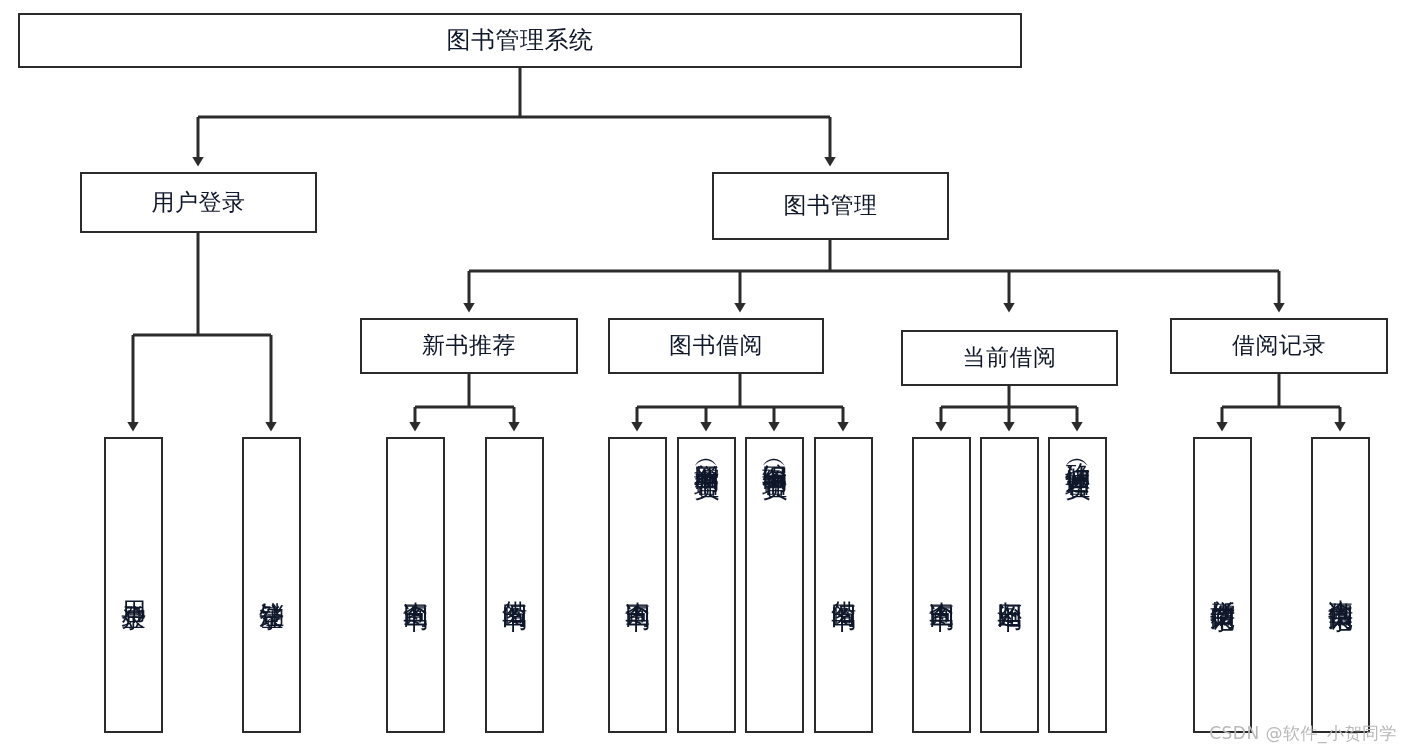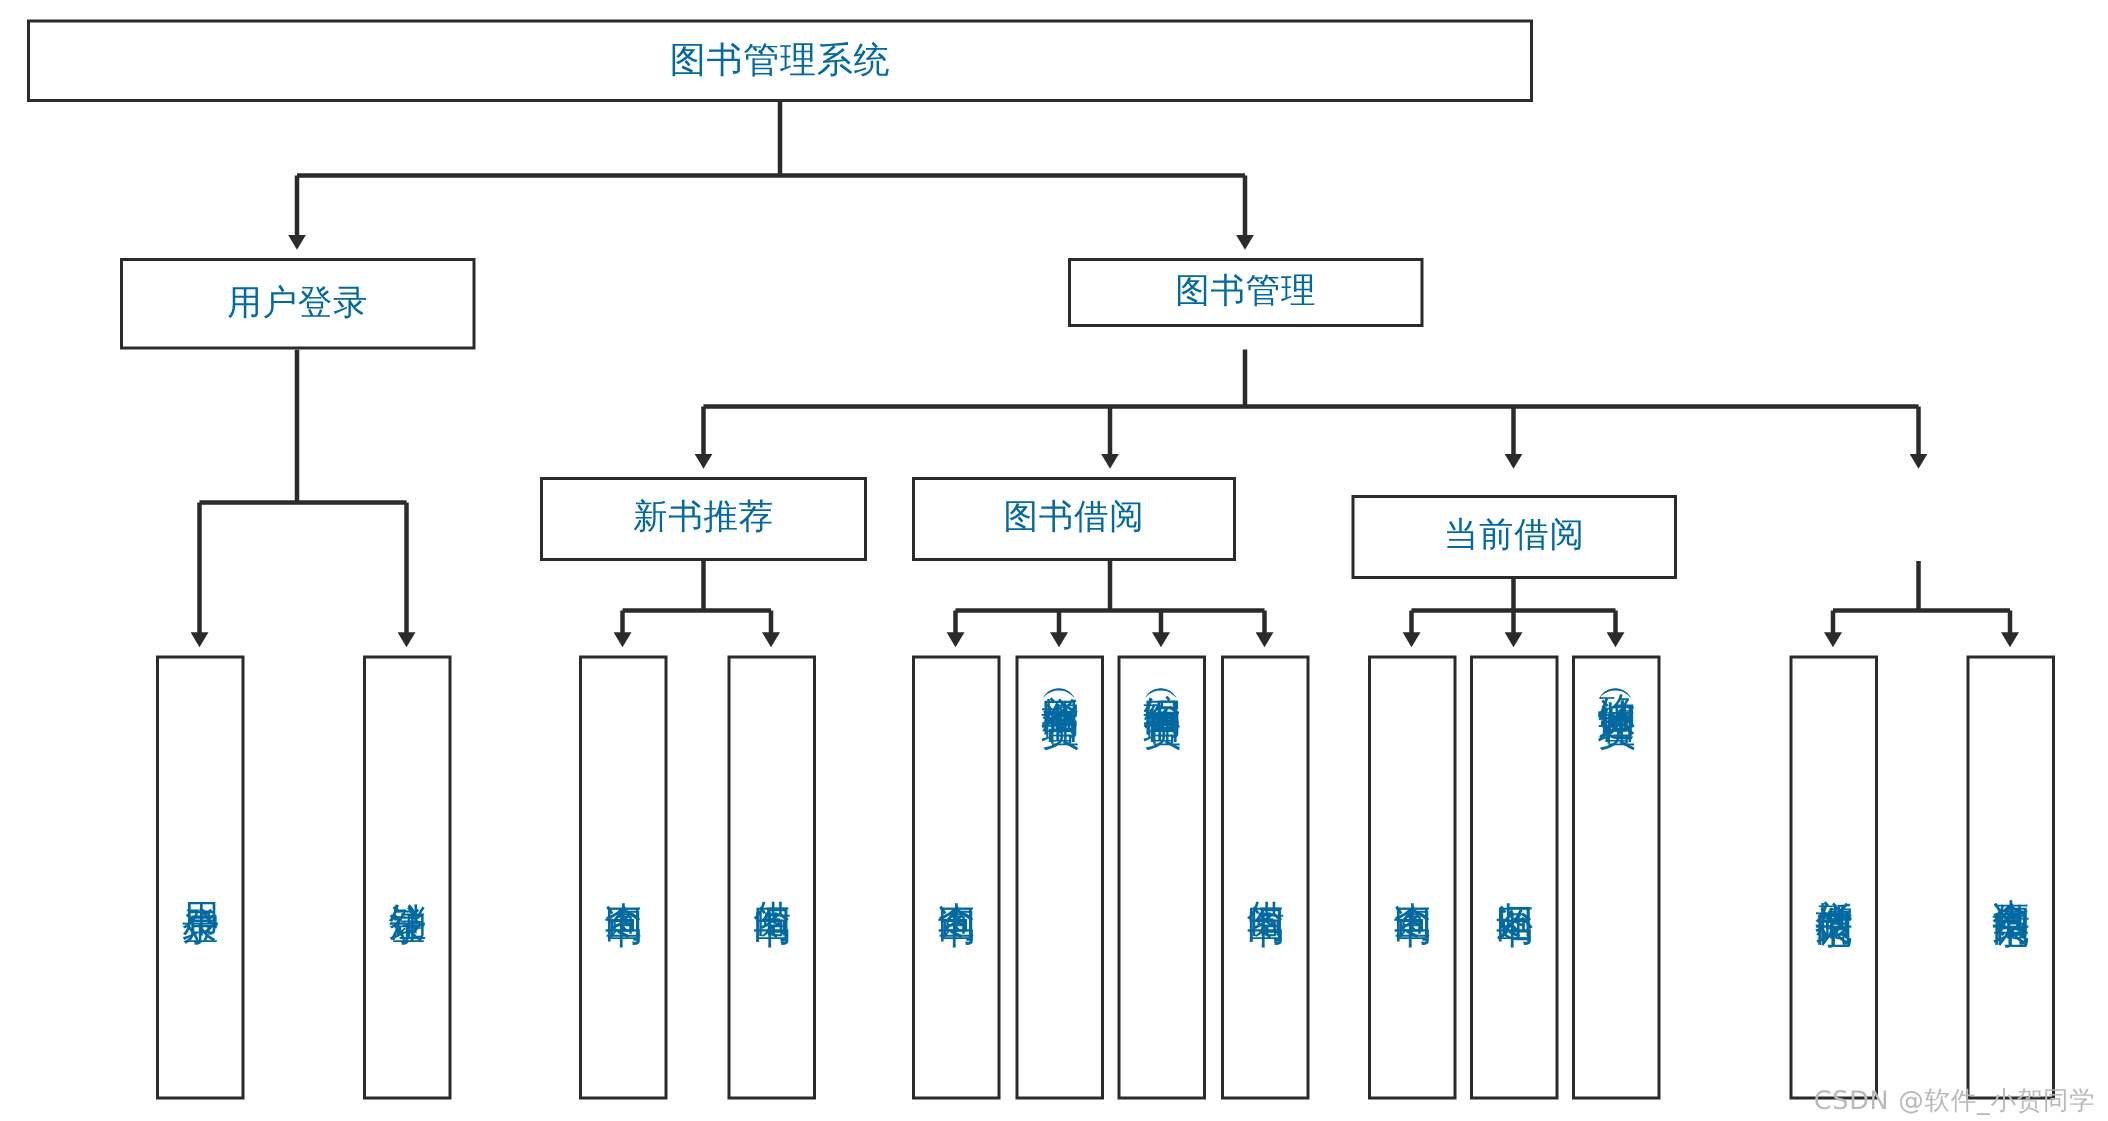--- a/index.html
+++ b/index.html
@@ -27,21 +27,21 @@
     pointer-events: none;
   }
   .node {
     position: absolute;
     box-sizing: border-box;
     background: #ffffff;
     border: 2px solid #2b2b2b;
     display: flex;
     align-items: center;
     justify-content: center;
-    color: #0369a1;
+    color: #0f172a;
     z-index: 2;
   }
   .node-label {
     display: block;
     text-align: center;
     line-height: 1.12;
     white-space: nowrap;
   }
   
   .node.horiz .node-label {
@@ -136,36 +136,39 @@
   </svg>
 
   <div class="node root horiz" style="left:18px; top:13px; width:1004px; height:55px;">
     <span class="node-label">图书管理系统</span>
   </div>
 
   <div class="node horiz" style="left:80px; top:172px; width:237px; height:61px;">
     <span class="node-label">用户登录</span>
   </div>
 
-  <div class="node horiz" style="left:712px; top:172px; width:237px; height:46px;">
+  <div class="node horiz" style="left:712px; top:172px; width:237px; height:68px;">
     <span class="node-label">图书管理</span>
   </div>
 
   <div class="node horiz" style="left:360px; top:318px; width:218px; height:56px;">
     <span class="node-label">新书推荐</span>
   </div>
 
   <div class="node horiz" style="left:608px; top:318px; width:216px; height:56px;">
     <span class="node-label">图书借阅</span>
   </div>
 
   <div class="node horiz" style="left:901px; top:318px; width:217px; height:56px;margin-top:12px;">
     <span class="node-label">当前借阅</span>
   </div>
 
+  <div class="node horiz" style="left:1170px; top:318px; width:218px; height:56px;">
+    <span class="node-label">借阅记录</span>
+  </div>
 
   <div class="node vert centered" style="left:104px; top:437px; width:59px; height:296px;">
     <span class="node-label">用户登录</span>
   </div>
 
   <div class="node vert centered" style="left:242px; top:437px; width:59px; height:296px;">
     <span class="node-label">注销登录</span>
   </div>
 
   <div class="node vert centered" style="left:386px; top:437px; width:59px; height:296px;">

